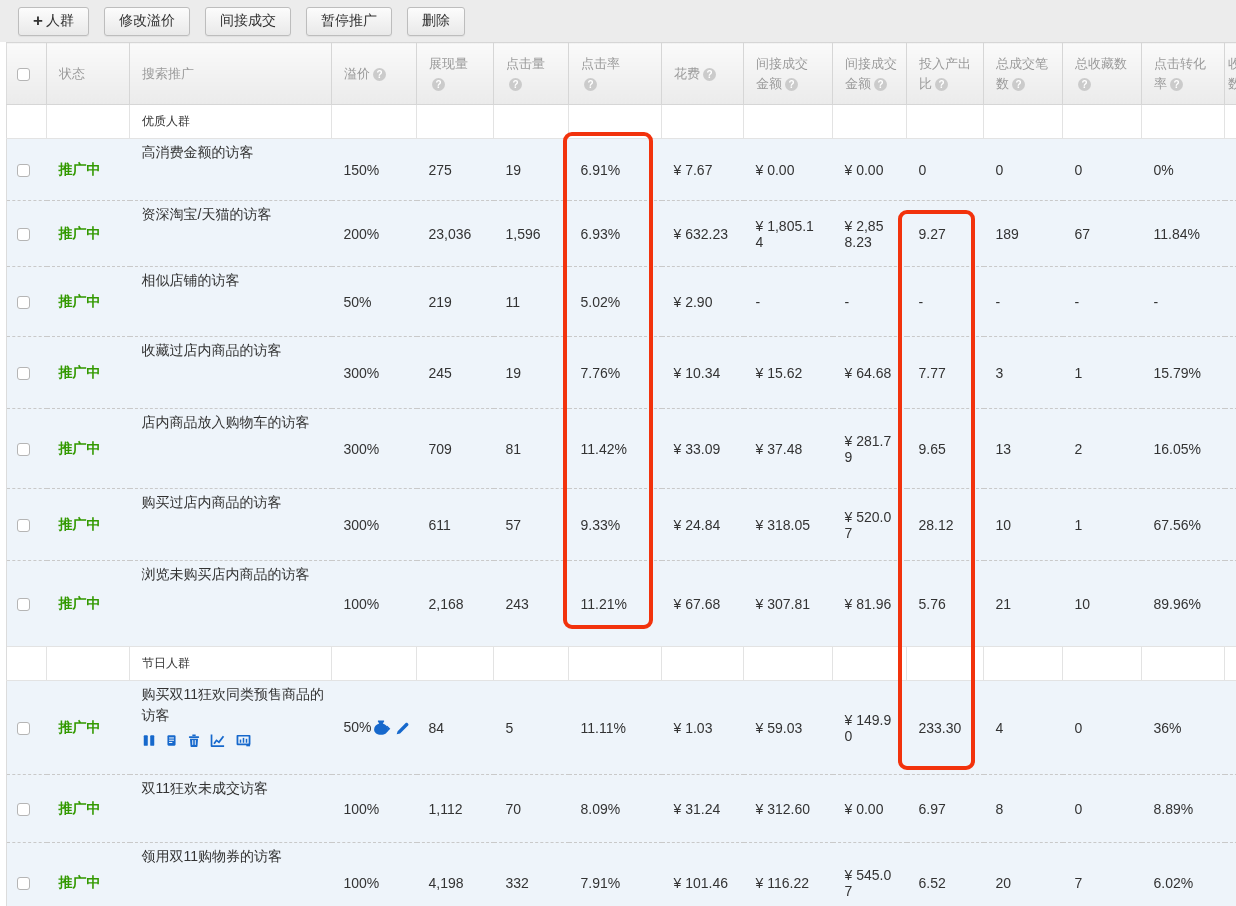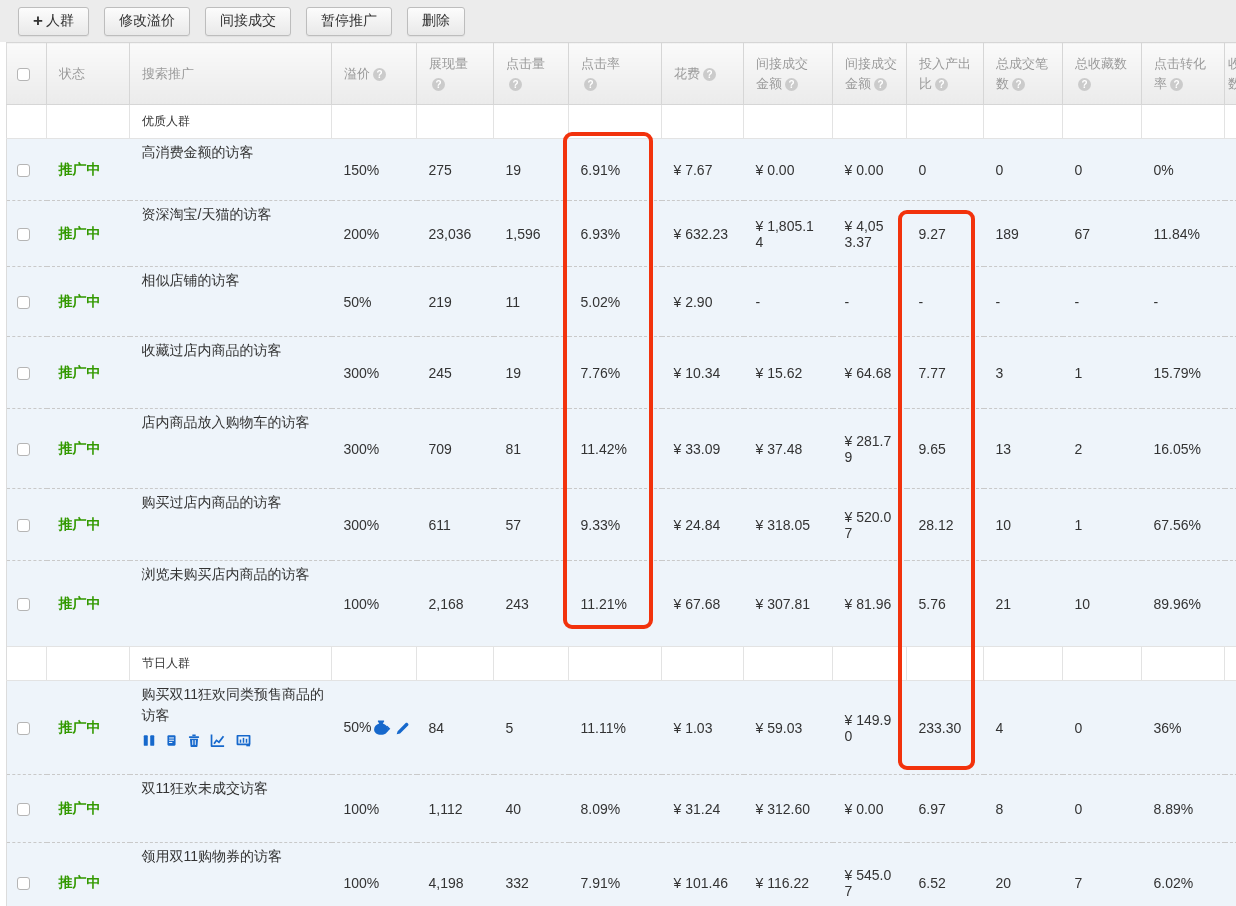--- a/index.html
+++ b/index.html
@@ -206,21 +206,21 @@
           <td><span class="status">推广中</span></td>
           <td class="name-cell">
             <div>资深淘宝/天猫的访客</div>
           </td>
           <td>200%</td>
           <td>23,036</td>
           <td>1,596</td>
           <td>6.93%</td>
           <td class="money">¥ 632.23</td>
           <td class="money">¥ 1,805.14</td>
-          <td class="money">¥ 4,053.37</td>
+          <td class="money">¥ 2,858.23</td>
           <td>9.27</td>
           <td>189</td>
           <td>67</td>
           <td>11.84%</td>
           <td class="last">6</td>
         </tr>
         <tr class="data-row" style="height: 70px;">
           <td class="first" style="padding-left: 10px;"><span class="cb"></span></td>
           <td><span class="status">推广中</span></td>
           <td class="name-cell">
@@ -390,21 +390,21 @@
           <td class="last">0</td>
         </tr>
         <tr class="data-row" style="height: 68px;">
           <td class="first" style="padding-left: 10px;"><span class="cb"></span></td>
           <td><span class="status">推广中</span></td>
           <td class="name-cell">
             <div>双11狂欢未成交访客</div>
           </td>
           <td>100%</td>
           <td>1,112</td>
-          <td>40</td>
+          <td>70</td>
           <td>8.09%</td>
           <td class="money">¥ 31.24</td>
           <td class="money">¥ 312.60</td>
           <td class="money">¥ 0.00</td>
           <td>6.97</td>
           <td>8</td>
           <td>0</td>
           <td>8.89%</td>
           <td class="last">0</td>
         </tr>

